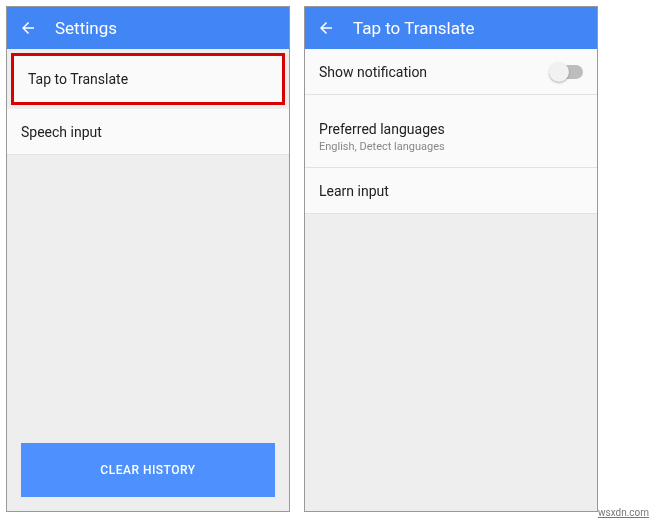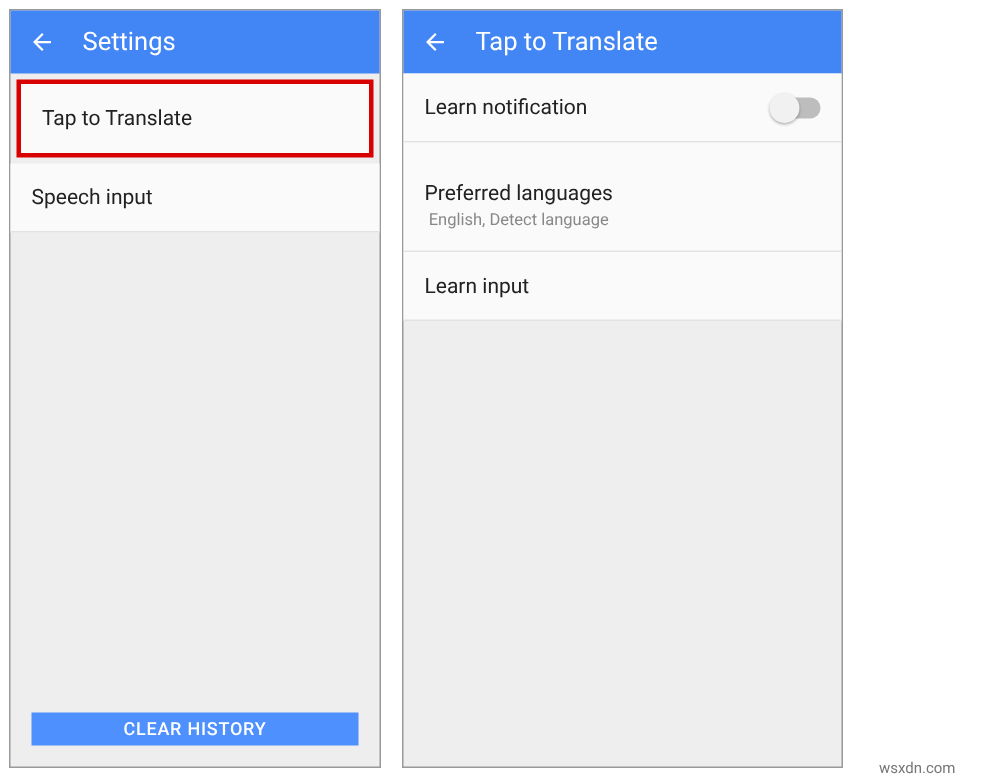--- a/index.html
+++ b/index.html
@@ -7,21 +7,21 @@
       font-family: Roboto, Arial, sans-serif;
       background: #ffffff;
       width: 657px;
       height: 522px;
       position: relative;
       padding: 6px;
       display: flex;
       gap: 14px;
     }
     .phone {
-      width: 248px;
+      width: 284px;
       height: 506px;
       border: 1px solid #999;
       background: #eeeeee;
       display: flex;
       flex-direction: column;
       position: relative;
     }
     .phone.right { width: 294px; }
     .header {
       background: #4285f4;
@@ -110,32 +110,33 @@
       border-radius: 50%;
       background: #f1f1f1;
       box-shadow: 0 1px 2px rgba(0,0,0,0.3);
     }
     .spacer { flex: 1; }
     .clear-btn {
       margin: 10px 14px 14px;
       background: #4d90fe;
       color: #fff;
       text-align: center;
-      padding: 4px 0;
+      padding: 20px 0;
       font-size: 12px;
       letter-spacing: 0.5px;
       font-weight: 500;
       cursor: pointer;
     }
     .watermark {
       position: absolute;
-      right: 20px;
+      right: 8px;
       bottom: 4px;
       font-size: 10px;
       color: #777;
+      text-decoration: underline;
     }
   </style>
 </head>
 <body>
 
 <div class="phone">
   <div class="header">
     <span class="back-arrow">
       <svg viewBox="0 0 24 24" width="20" height="20" fill="#fff">
           <path d="M20 11H7.83l5.59-5.59L12 4l-8 8 8 8 1.41-1.41L7.83 13H20z"></path>
@@ -167,27 +168,27 @@
       <svg viewBox="0 0 24 24" width="20" height="20" fill="#fff">
           <path d="M20 11H7.83l5.59-5.59L12 4l-8 8 8 8 1.41-1.41L7.83 13H20z"></path>
         </svg>
     </span>
     <span>Tap to Translate</span>
   </div>
 
 
   <div class="list">
     <div class="row">
-      <span>Learn notification</span>
+      <span>Show notification</span>
       <span class="toggle off"></span>
     </div>
     <div class="row">
       <div class="main-col">
         <span>Preferred languages</span>
-        <span class="sub">English, Detect language</span>
+        <span class="sub">English, Detect languages</span>
       </div>
     </div>
     <div class="row">
       <span>Learn input</span>
     </div>
   </div>
 </div>
 
 <div class="watermark">wsxdn.com</div>
 

